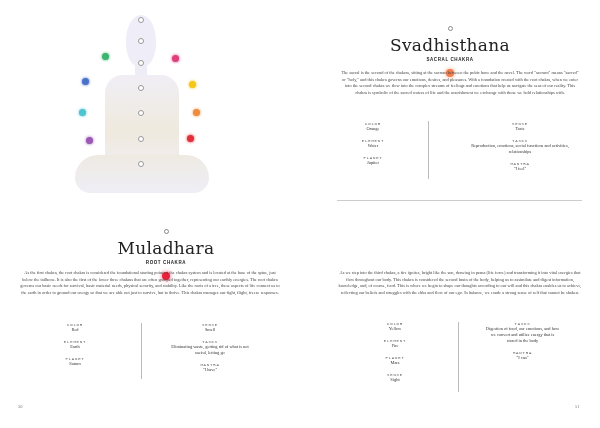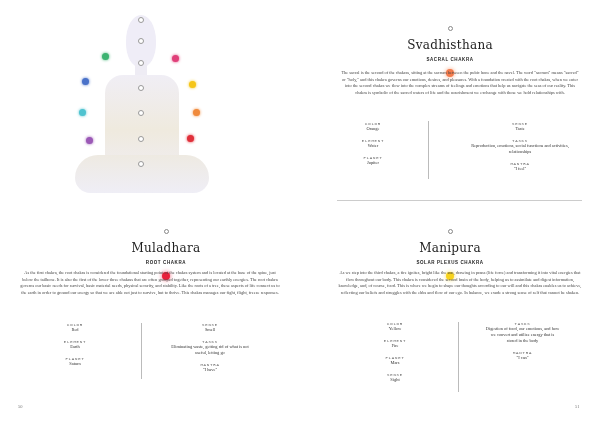--- a/index.html
+++ b/index.html
@@ -15,21 +15,21 @@
   .body-shape { position:absolute; }
   .head { left:66px; top:5px; width:30px; height:52px; border-radius:50% 50% 45% 45%; background:#efedf7; }
   .neck { left:75px; top:50px; width:12px; height:18px; background:#eeecf4; }
   .torso { left:45px; top:65px; width:74px; height:100px; border-radius:18px 18px 8px 8px; background:linear-gradient(#f0eef5, #efeade 55%, #f0edf2); }
   .legs { left:15px; top:145px; width:134px; height:38px; border-radius:30px 30px 20px 20px; background:linear-gradient(#eeeae2, #efeef6); }
   .spine-dot { position:absolute; width:6px; height:6px; border:1px solid #999; border-radius:50%; background:#fff; left:78px; font-size:4px; }
   .color-dot { position:absolute; width:7px; height:7px; border-radius:50%; }
 
   .header-block { position:absolute; text-align:center; }
   .num-icon { display:inline-block; width:5px; height:5px; border:1px solid #888; border-radius:50%; }
-  .title { font-family:"DejaVu Serif", serif; font-weight:300; font-size:12px; color:#222; letter-spacing:0.3px; line-height:20px; }
+  .title { font-family:"DejaVu Serif", serif; font-weight:300; font-size:17px; color:#222; letter-spacing:0.3px; line-height:20px; }
   .subtitle { font-family:"Liberation Sans", sans-serif; font-weight:bold; font-size:4.5px; letter-spacing:0.6px; color:#222; margin-top:2px; }
   .glow { width:8px; height:8px; border-radius:50%; margin:7px auto 0; }
 
   .para { position:absolute; text-align:center; font-size:4.4px; line-height:6.6px; color:#444; }
   .col { position:absolute; text-align:center; }
   .lbl { font-family:"Liberation Mono", monospace; font-size:4px; letter-spacing:0.8px; color:#555; }
   .val { font-size:4.4px; color:#333; line-height:6px; margin-bottom:7px; }
   .vdiv { position:absolute; width:0.6px; background:#bbb; }
   .hdiv { position:absolute; height:0.6px; background:#ccc; }
   .pgnum { position:absolute; font-size:4.5px; color:#777; }
@@ -115,26 +115,20 @@
       <div class="lbl">SENSE</div>
       <div class="val">Taste</div>
       <div class="lbl">TASKS</div>
       <div class="val">Reproduction, emotions, social functions and activities, relationships</div>
       <div class="lbl">MANTRA</div>
       <div class="val">"I feel"</div>
     </div>
 
     <div class="hdiv" style="left:37px;width:245px;top:200px"></div>
 
-    <div class="header-block" style="left:0;width:300px;top:220px">
-      <span class="num-icon"></span>
-      <div class="title">Manipura</div>
-      <div class="subtitle">SOLAR PLEXUS CHAKRA</div>
-      <div class="glow" style="background:#f7d31c;box-shadow:0 0 4px #fae060"></div>
-    </div>
 
     <div class="para" style="left:36px;width:248px;top:270px">As we step into the third chakra, a fire ignites, bright like the sun, drawing in prana (life force) and transforming it into vital energies that flow throughout our body. This chakra is considered the second brain of the body, helping us to assimilate and digest information, knowledge, and, of course, food. This is where we begin to shape our thoughts according to our will and this chakra enables us to achieve, reflecting our beliefs and struggles with the ebbs and flow of our ego. In balance, we exude a strong sense of self that cannot be shaken.</div>
 
     <div class="col" style="left:70px;width:50px;top:322px">
       <div class="lbl">COLOR</div>
       <div class="val">Yellow</div>
       <div class="lbl">ELEMENT</div>
       <div class="val">Fire</div>
       <div class="lbl">PLANET</div>
       <div class="val">Mars</div>

